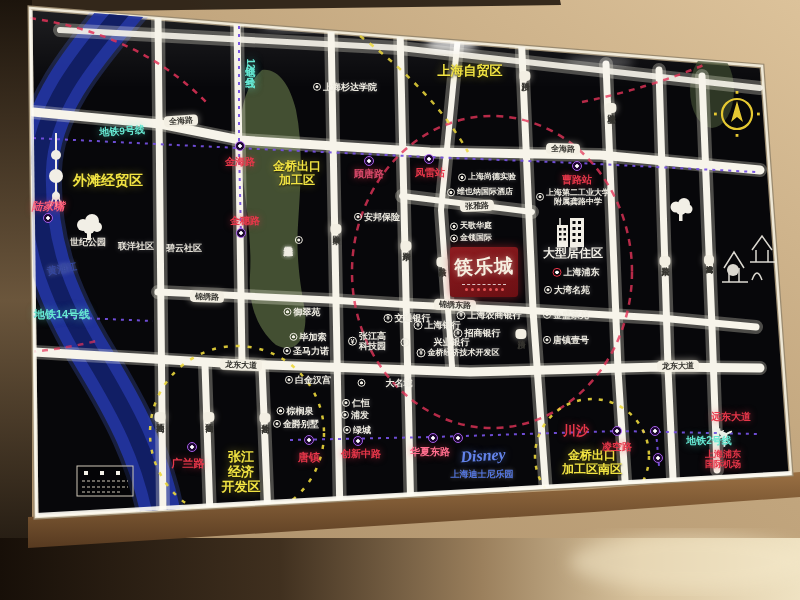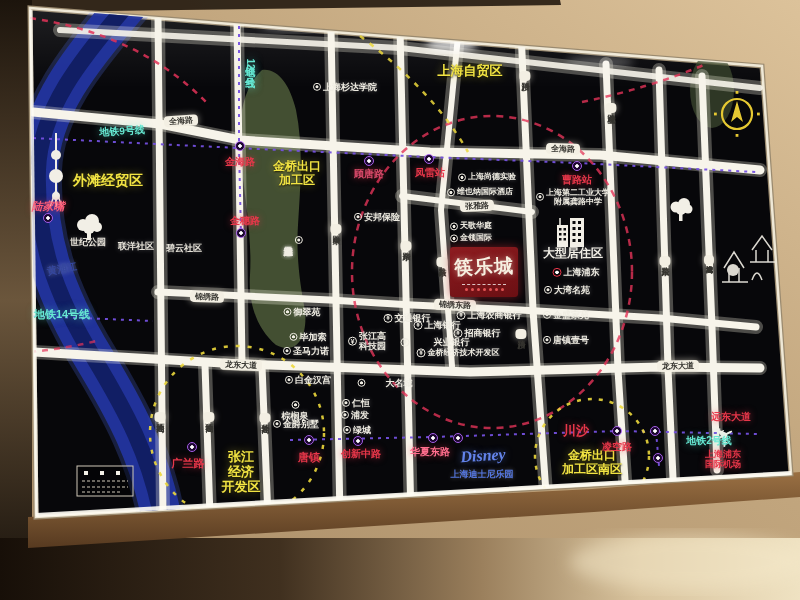--- a/index.html
+++ b/index.html
@@ -352,21 +352,21 @@
       <div class="lbl k-bank" style="left: 489px; top: 315px; font-size: 9px;"><span class="ic ic-bank">¥</span><span class="txt">上海农商银行</span></div>
       <div class="lbl k-bank" style="left: 437px; top: 325px; font-size: 9px;"><span class="ic ic-bank">¥</span><span class="txt">上海银行</span></div>
       <div class="lbl k-bank" style="left: 477px; top: 333px; font-size: 9px;"><span class="ic ic-bank">¥</span><span class="txt">招商银行</span></div>
       <div class="lbl k-bank" style="left: 435px; top: 342px; font-size: 9px; gap: 24px;"><span class="ic ic-bank">¥</span><span class="txt">兴业银行</span></div>
       <div class="lbl k-bank" style="left: 458px; top: 353px; font-size: 8px;"><span class="ic ic-bank">¥</span><span class="txt">金桥经济技术开发区</span></div>
       <div class="lbl k-poi" style="left: 308px; top: 380px; font-size: 9px;"><span class="ic ic-poi"></span><span class="txt">白金汉宫</span></div>
       <div class="lbl k-poi" style="left: 385px; top: 383px; font-size: 9px; gap: 20px;"><span class="ic ic-poi"></span><span class="txt">大名城</span></div>
       <div class="lbl k-poi" style="left: 356px; top: 403px; font-size: 9px;"><span class="ic ic-poi"></span><span class="txt">仁恒</span></div>
       <div class="lbl k-poi" style="left: 355px; top: 415px; font-size: 9px;"><span class="ic ic-poi"></span><span class="txt">浦发</span></div>
       <div class="lbl k-poi" style="left: 357px; top: 430px; font-size: 9px;"><span class="ic ic-poi"></span><span class="txt">绿城</span></div>
-      <div class="lbl k-poi" style="left: 295px; top: 411px; font-size: 9px; flex-direction: column;"><span class="ic ic-poi"></span><span class="txt">棕榈泉</span></div>
+      <div class="lbl k-poi" style="left: 295px; top: 411px; font-size: 9px;"><span class="ic ic-poi"></span><span class="txt">棕榈泉</span></div>
       <div class="lbl k-poi" style="left: 296px; top: 424px; font-size: 9px;"><span class="ic ic-poi"></span><span class="txt">金爵别墅</span></div>
       <div class="lbl k-disney" style="left: 483px; top: 456px; font-size: 16px; --rot: -4deg;"><span class="txt">Disney</span></div>
       <div class="lbl k-note" style="left: 482px; top: 474px; font-size: 9px; color: rgb(85, 119, 224);"><span class="txt">上海迪士尼乐园</span></div>
       <div class="lbl k-micon" style="left: 48px; top: 218px;"><span class="ic ic-metro"></span></div>
       <div class="lbl k-micon" style="left: 240px; top: 146px;"><span class="ic ic-metro"></span></div>
       <div class="lbl k-micon" style="left: 241px; top: 233px;"><span class="ic ic-metro"></span></div>
       <div class="lbl k-micon" style="left: 369px; top: 161px;"><span class="ic ic-metro"></span></div>
       <div class="lbl k-micon" style="left: 429px; top: 159px;"><span class="ic ic-metro"></span></div>
       <div class="lbl k-micon" style="left: 577px; top: 166px;"><span class="ic ic-metro"></span></div>
       <div class="lbl k-micon" style="left: 192px; top: 447px;"><span class="ic ic-metro"></span></div>

